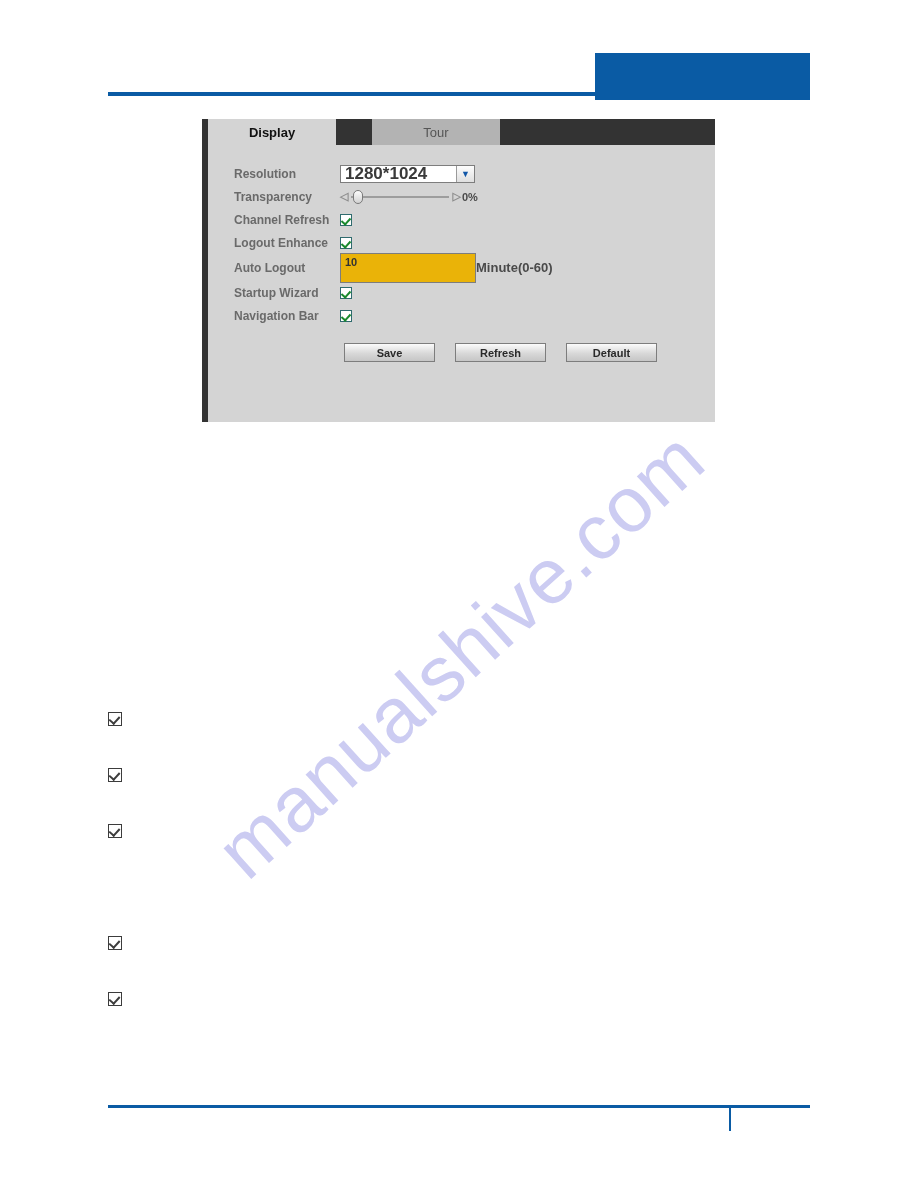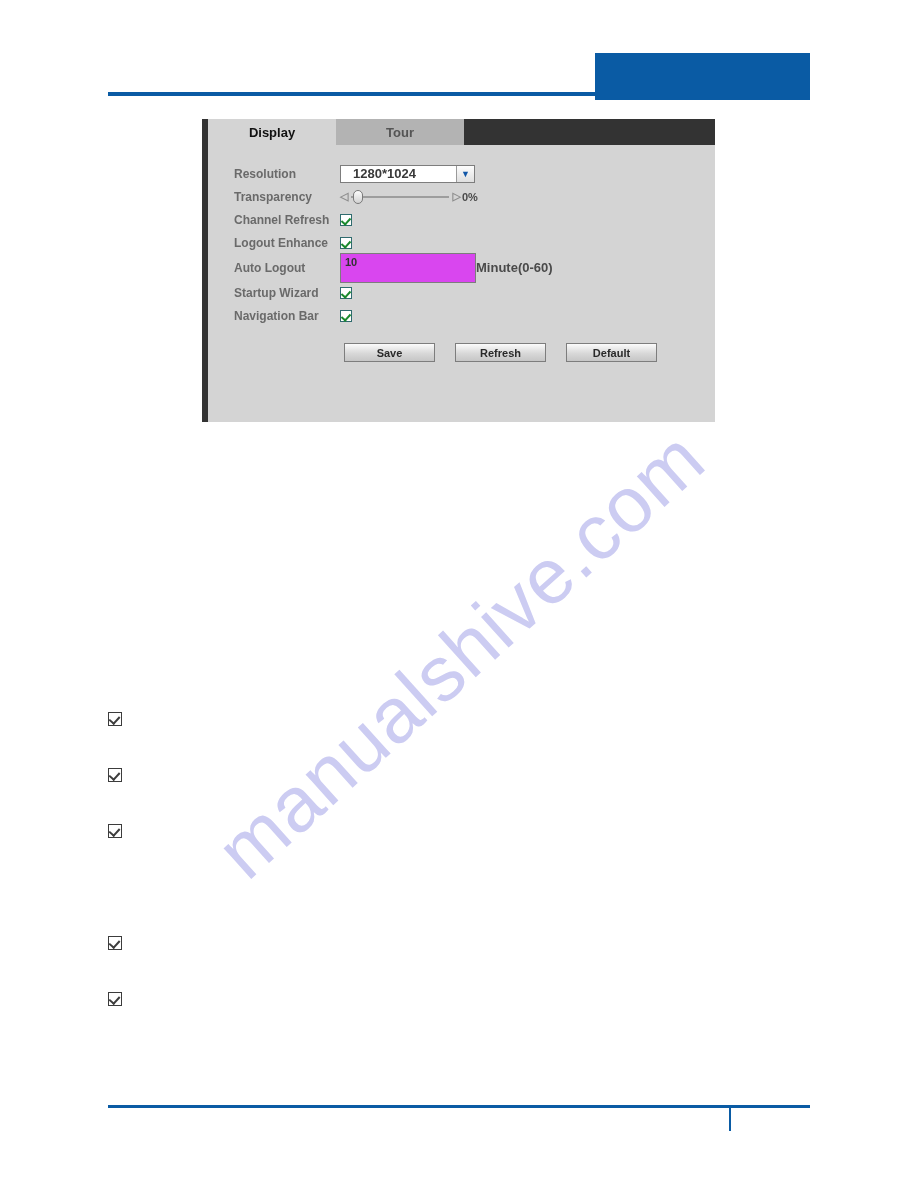--- a/index.html
+++ b/index.html
@@ -95,21 +95,22 @@
   }
   .tab.active {
     background: #d4d4d4;
     color: #111111;
     font-weight: bold;
     text-align: center;
   }
   .tab.inactive {
     background: #b3b3b3;
     color: #555555;
-    font-weight: bold;
+    font-weight: normal;
+    margin-left: 36px;
   }
 
   #dialog-body {
     position: relative;
     padding-top: 17px;
     font-weight: bold;
   }
   .form-row {
     display: flex;
     align-items: center;
@@ -132,22 +133,22 @@
     width: 135px;
     height: 18px;
     background: #ffffff;
     border: 1px solid #7d7d7d;
     display: flex;
     align-items: center;
     box-sizing: border-box;
   }
   .select-value {
     flex: 1;
-    padding-left: 12px;
-    font-size: 13px;
+    padding-left: 4px;
+    font-size: 17px;
     color: #3a3a3a;
     overflow: hidden;
     white-space: nowrap;
   }
   .select-arrow {
     width: 17px;
     height: 16px;
     background: linear-gradient(#fdfdfd, #dfdfdf);
     border-left: 1px solid #9a9a9a;
     display: flex;
@@ -217,21 +218,21 @@
     height: 7px;
     border: solid #1a8a2e;
     border-width: 0 2px 2px 0;
     transform: rotate(42deg);
   }
 
   
   .text-input {
     width: 136px;
     height: 30px;
-    background: #d946ef;
+    background: #eab308;
     border: 1px solid #7d7d7d;
     font-size: 11px;
     color: #333333;
     padding-left: 4px;
     line-height: 16px;
     box-sizing: border-box;
     overflow: hidden;
     white-space: nowrap;
   }
   .field-suffix {

